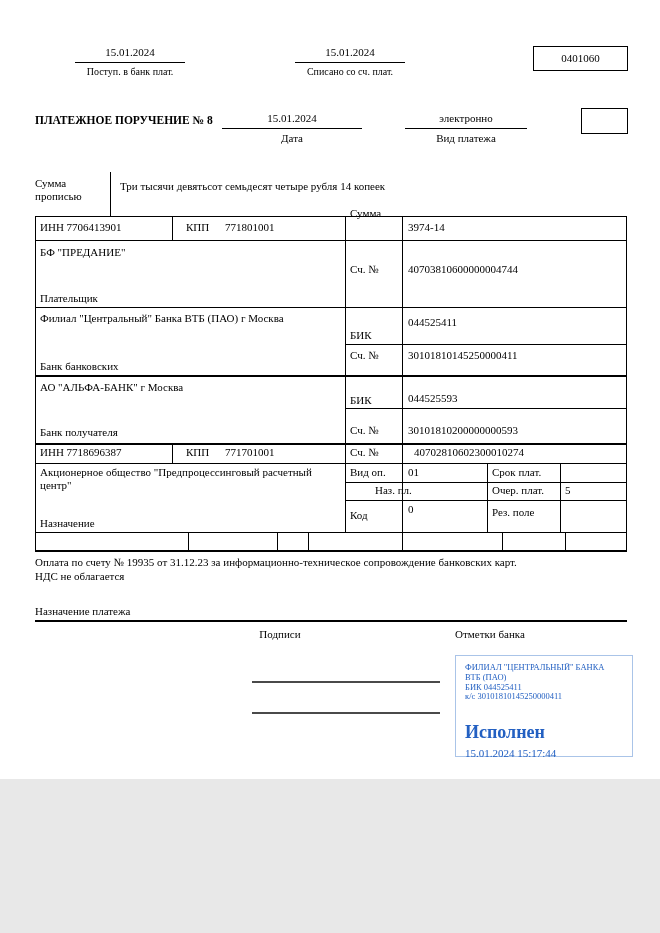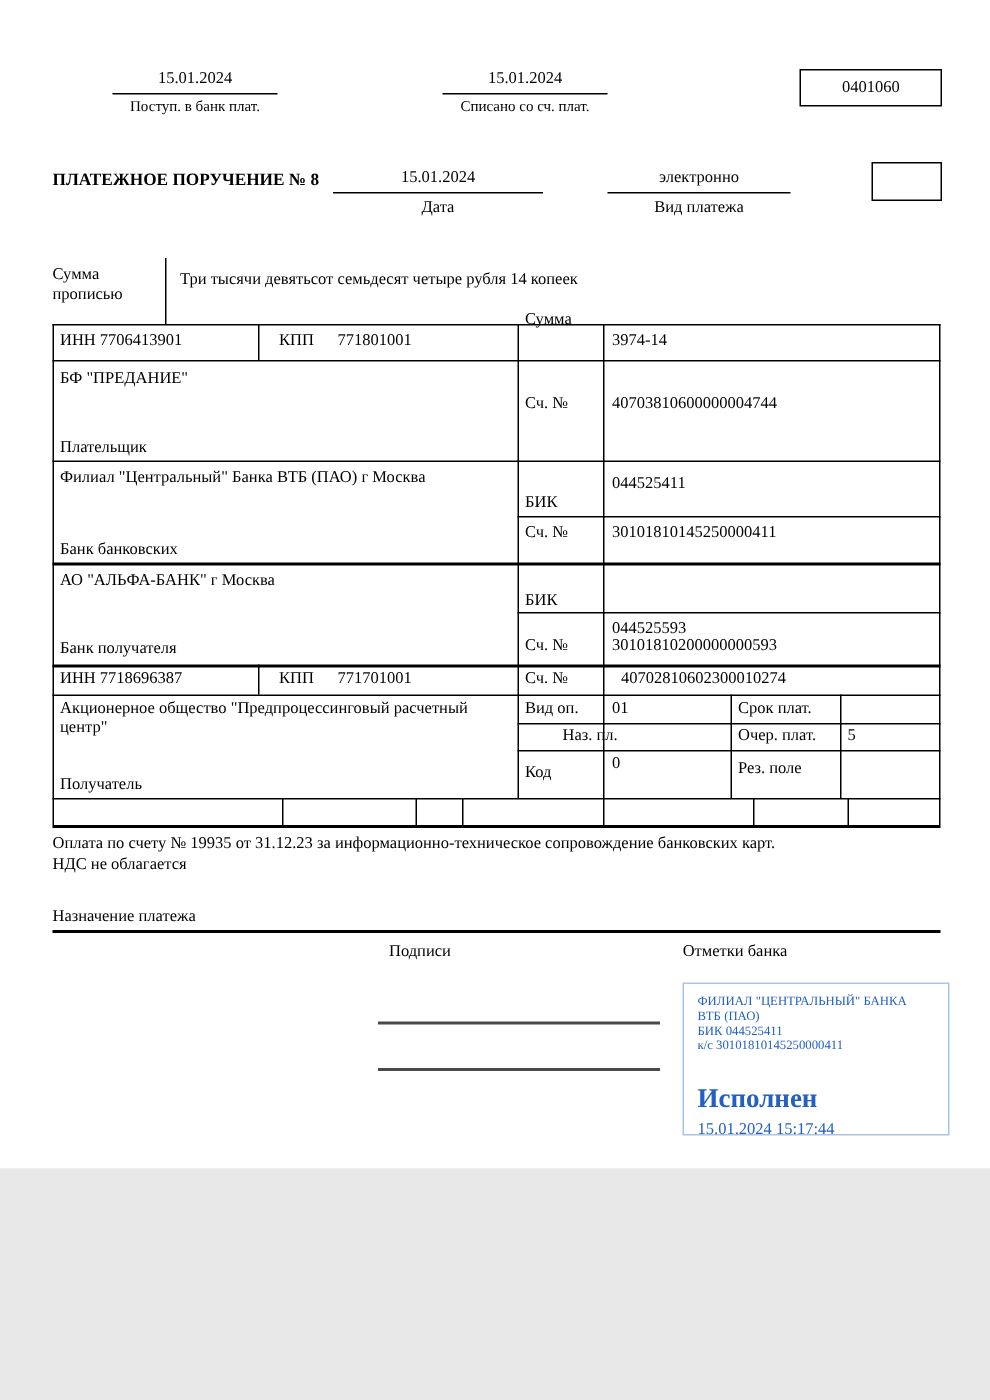--- a/index.html
+++ b/index.html
@@ -90,32 +90,32 @@
 
   <div class="abs t nowrap" style="left:40px;top:312px;">Филиал "Центральный" Банка ВТБ (ПАО) г Москва</div>
   <div class="abs t" style="left:350px;top:329px;">БИК</div>
   <div class="abs t" style="left:408px;top:316px;">044525411</div>
   <div class="abs t" style="left:350px;top:349px;">Сч. №</div>
   <div class="abs t nowrap" style="left:408px;top:349px;">30101810145250000411</div>
   <div class="abs t" style="left:40px;top:360px;">Банк банковских</div>
 
   <div class="abs t nowrap" style="left:40px;top:381px;">АО "АЛЬФА-БАНК" г Москва</div>
   <div class="abs t" style="left:350px;top:394px;">БИК</div>
-  <div class="abs t" style="left:408px;top:392px;margin-top:21px;">044525593</div>
+  <div class="abs t" style="left:408px;top:392px;">044525593</div>
   <div class="abs t" style="left:350px;top:424px;">Сч. №</div>
   <div class="abs t nowrap" style="left:408px;top:424px;">30101810200000000593</div>
   <div class="abs t" style="left:40px;top:426px;">Банк получателя</div>
 
   <div class="abs t nowrap" style="left:40px;top:446px;">ИНН 7718696387</div>
   <div class="abs t" style="left:186px;top:446px;">КПП</div>
   <div class="abs t" style="left:225px;top:446px;">771701001</div>
   <div class="abs t" style="left:350px;top:446px;">Сч. №</div>
   <div class="abs t nowrap" style="left:414px;top:446px;">40702810602300010274</div>
   <div class="abs t" style="left:40px;top:466px;width:302px;">Акционерное общество "Предпроцессинговый расчетный центр"</div>
-  <div class="abs t" style="left:40px;top:517px;">Получатель</div>
+  <div class="abs t" style="left:40px;top:517px;">Назначение</div>
 
   <div class="abs t" style="left:350px;top:466px;">Вид оп.</div>
   <div class="abs t" style="left:408px;top:466px;">01</div>
   <div class="abs t" style="left:492px;top:466px;">Срок плат.</div>
   <div class="abs t" style="left:565px;top:466px;"></div>
   <div class="abs t" style="left:350px;top:484px;margin-left:25px;">Наз. пл.</div>
   <div class="abs t" style="left:408px;top:484px;"></div>
   <div class="abs t" style="left:492px;top:484px;">Очер. плат.</div>
   <div class="abs t" style="left:565px;top:484px;">5</div>
   <div class="abs t" style="left:350px;top:509px;">Код</div>

